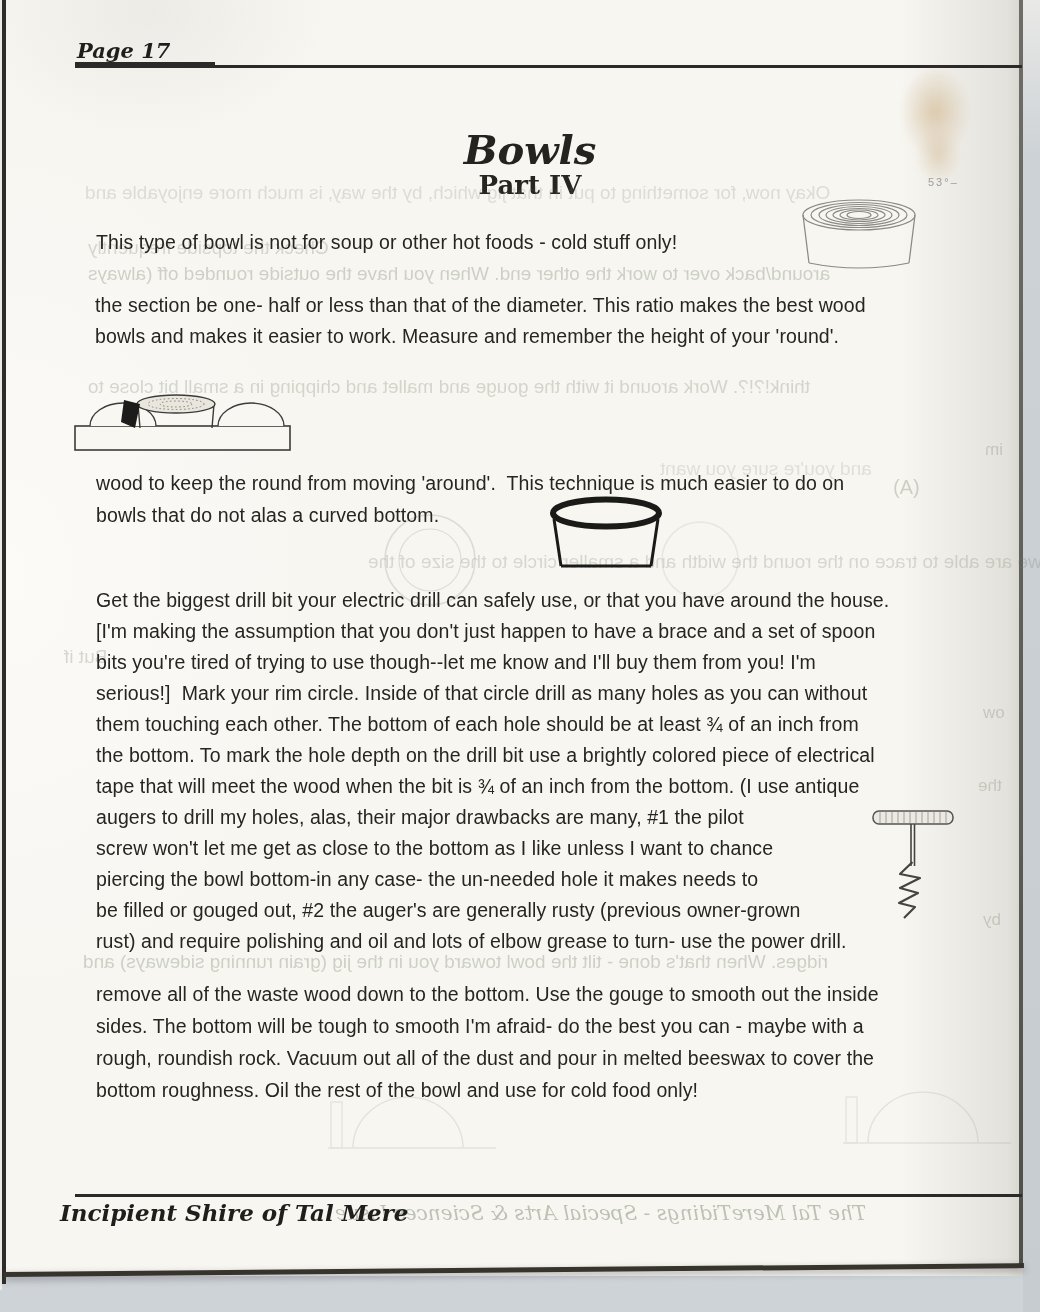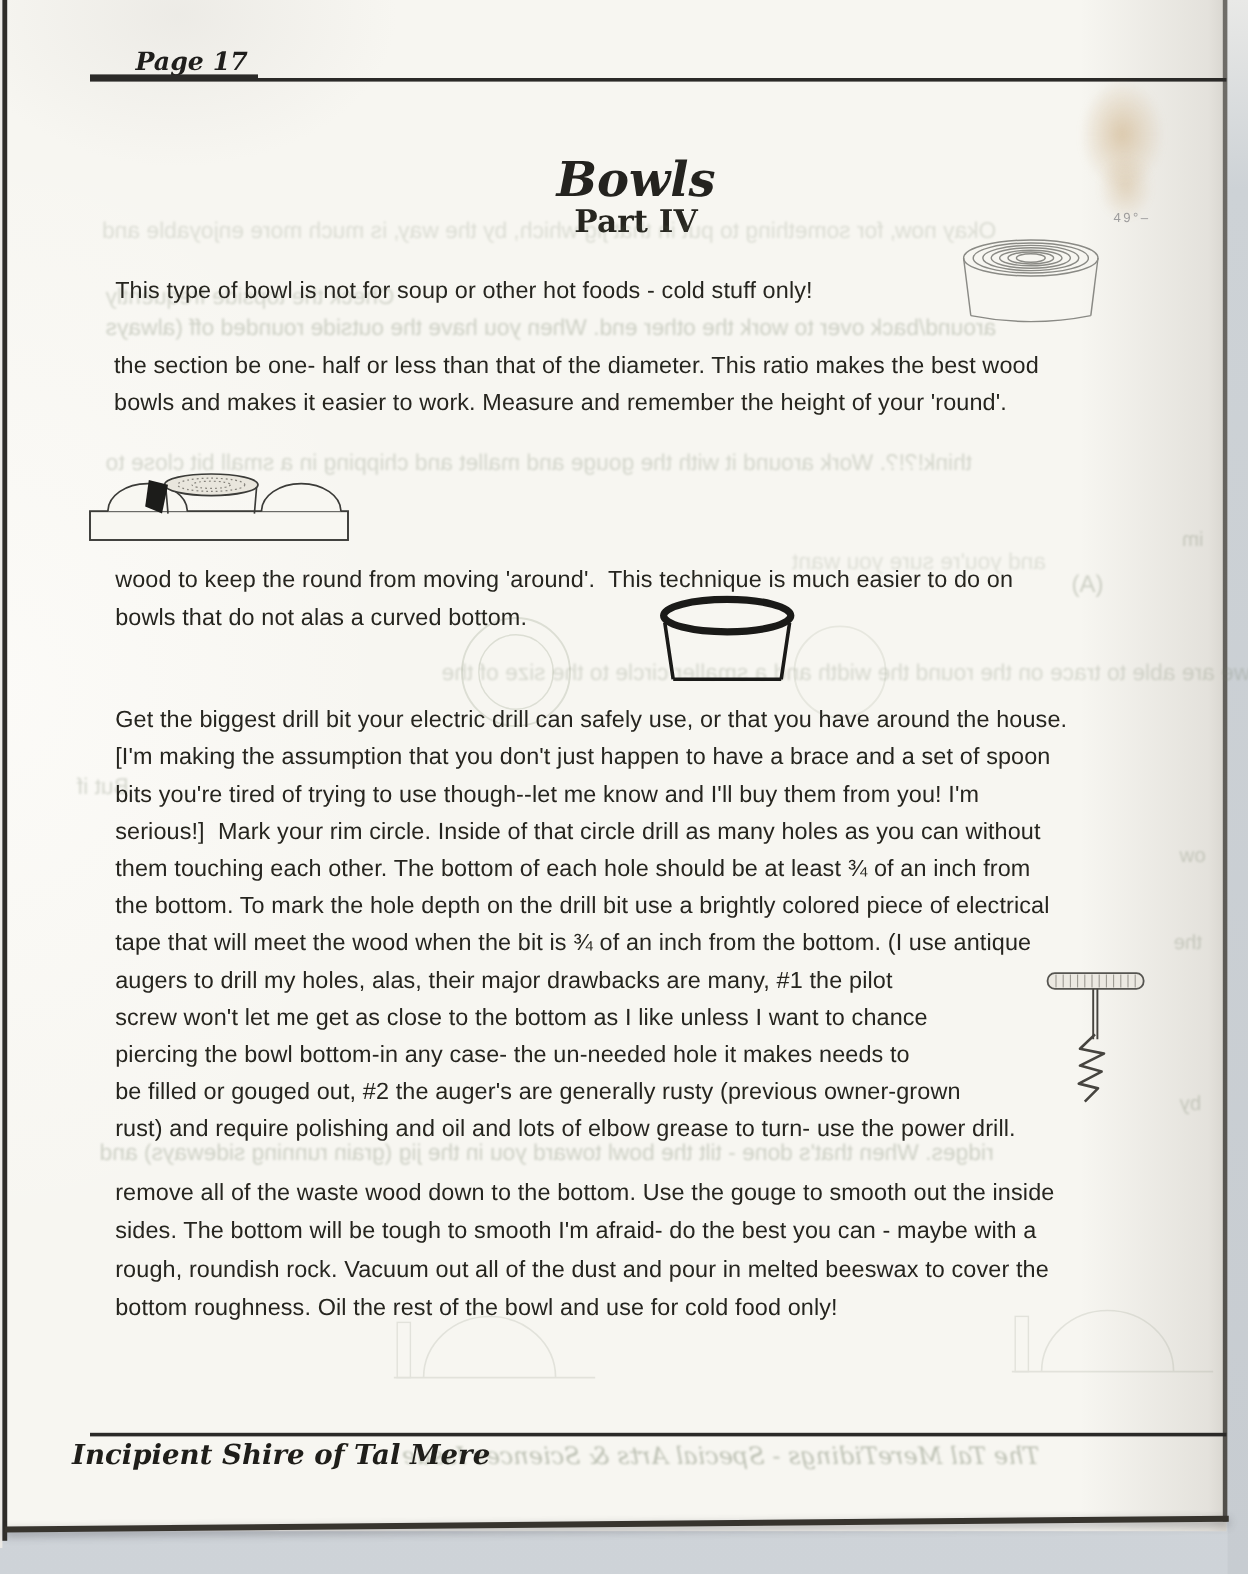--- a/index.html
+++ b/index.html
@@ -16,21 +16,21 @@
   .edge-left{position:absolute;left:2px;top:0;width:4px;height:1284px;background:#2e2c28;}
   .edge-right{position:absolute;left:1019px;top:0;width:4px;height:1268px;
         background:linear-gradient(180deg,#6f6d68,#514f4a);}
   .edge-band{position:absolute;left:1023px;top:0;width:17px;height:100%;
         background:linear-gradient(180deg,#e9e9e7 0%,#cdd2d6 12%,#c7ccd1 100%);}
   .edge-bottom{position:absolute;left:4px;top:1272px;width:1020px;height:5px;background:#37342e;
         transform:rotate(-0.5deg);transform-origin:left center;
         box-shadow:0 3px 7px rgba(70,72,80,.45);}
   .rule{position:absolute;background:#2b2a28;}
   .pageno{position:absolute;left:77px;top:38px;font-family:"DejaVu Serif",serif;
-        font-style:italic;font-weight:bold;font-size:21px;color:#1f1e1c;margin-left:36px;}
+        font-style:italic;font-weight:bold;font-size:21px;color:#1f1e1c;}
   .title{position:absolute;left:22px;top:126px;width:1016px;text-align:center;
         font-family:"DejaVu Serif",serif;font-style:italic;font-weight:bold;
         font-size:40px;color:#24231f;}
   .subtitle{position:absolute;left:22px;top:170px;width:1016px;text-align:center;
         font-family:"DejaVu Serif",serif;font-weight:600;
         font-size:26px;color:#26251f;}
   .bodytext{font-family:"Liberation Sans",sans-serif;font-size:19.5px;color:#26251f;letter-spacing:.1px;}
   .para{position:absolute;z-index:3;}
   .line{white-space:pre;height:31px;line-height:31px;margin-left:18px;}
   .lh32 .line{height:32px;line-height:32px;}
@@ -89,21 +89,21 @@
     <path d="M25,70 A54,50 0 0 1 135,70" stroke="#9aa08f" stroke-width="1.4" fill="none"></path>
     <rect x="3" y="24" width="11" height="46" stroke="#9aa08f" stroke-width="1.2" fill="none"></rect>
   </svg>
 
   <span class="pageno">Page 17</span>
   <div class="rule" style="left:75px;top:62px;width:140px;height:3px"></div>
   <div class="rule" style="left:75px;top:65px;width:947px;height:3px"></div>
 
   <div class="stain" style="left:900px;top:66px;width:70px;height:92px"></div>
   <div class="stain" style="left:915px;top:128px;width:46px;height:56px;opacity:.7"></div>
-  <div class="pencil" style="left:928px;top:176px">49°–</div>
+  <div class="pencil" style="left:928px;top:176px">53°–</div>
 
   <div class="title">Bowls</div>
   <div class="subtitle">Part IV</div>
 
   <svg class="fig" style="left:798px;top:194px" width="122" height="80" viewBox="0 0 122 80">
     <g stroke="#8a8a85" stroke-width="1.2" fill="none">
       <ellipse cx="61" cy="21" rx="56" ry="15"></ellipse>
       <ellipse cx="61" cy="21" rx="48" ry="12.5"></ellipse>
       <ellipse cx="61" cy="21" rx="40" ry="10.5"></ellipse>
       <ellipse cx="61" cy="21" rx="33" ry="8.5"></ellipse>

